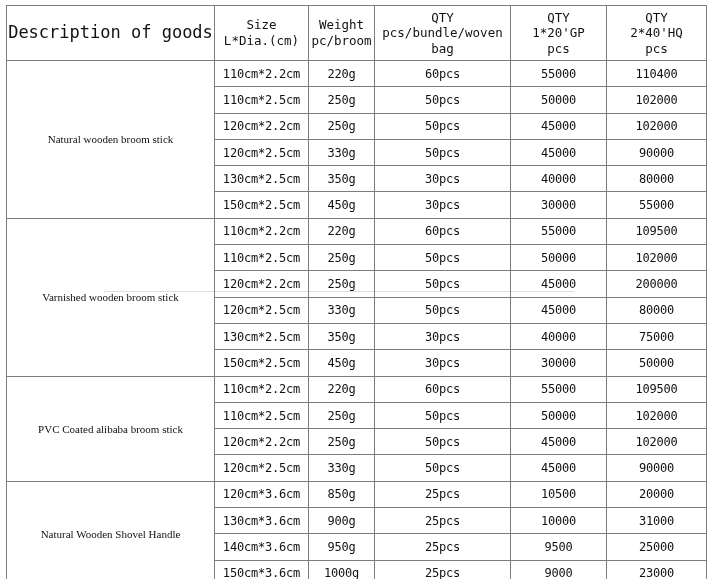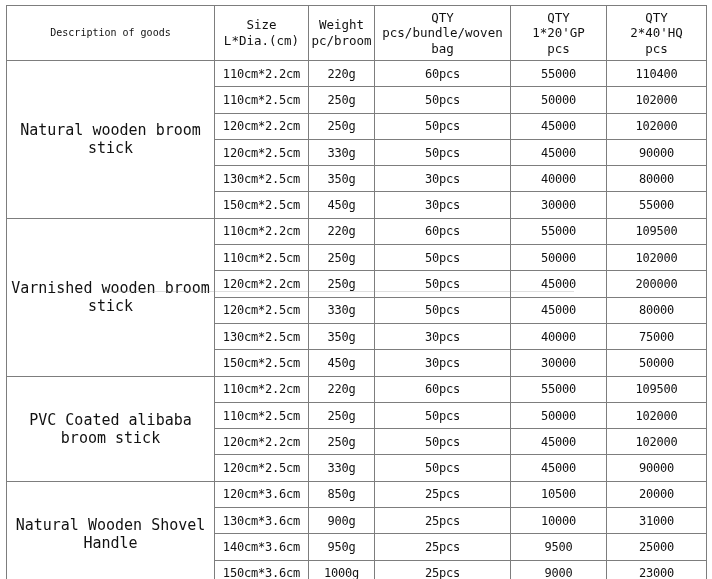--- a/index.html
+++ b/index.html
@@ -34,31 +34,32 @@
     font-weight: normal;
     color: #111111;
     padding: 0;
   }
   thead td {
     height: 54px;
     font-size: 12.5px;
     line-height: 1.25;
   }
   thead td.hdr-desc {
-    font-size: 10px;
+    font-size: 17px;
     margin-left: 12px;
   }
   tbody td {
     height: 25.3px;
     font-size: 12px;
     letter-spacing: -0.2px;
   }
   td.group {
-    font-size: 15px;
+    font-size: 11px;
     letter-spacing: 0px;
+    font-family: Liberation Serif, serif;
   }
   .c0 { width: 208px; }
   .c1 { width: 94px; }
   .c2 { width: 66px; }
   .c3 { width: 136px; }
   .c4 { width: 96px; }
   .c5 { width: 100px; }
 
   .watermark {
     position: absolute;

